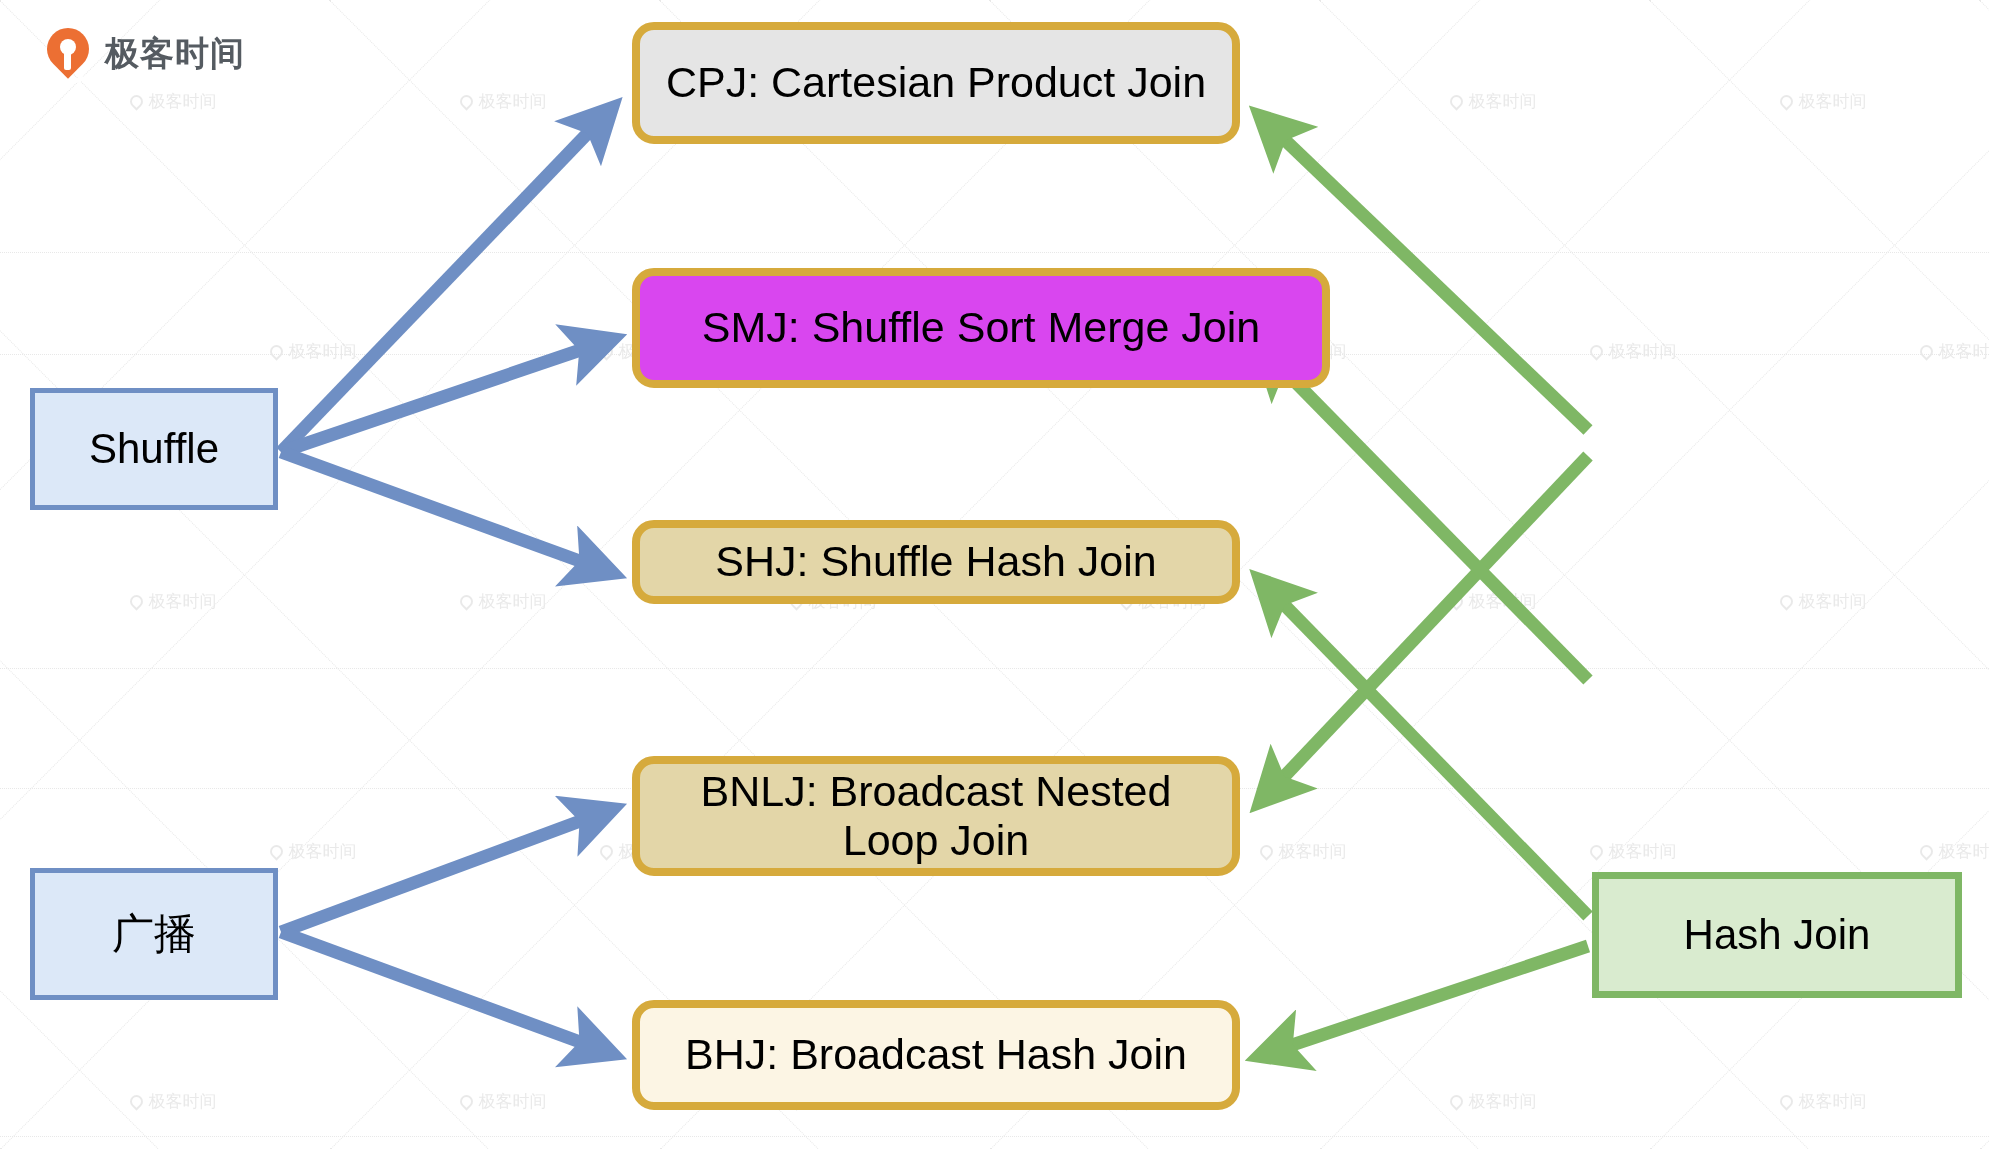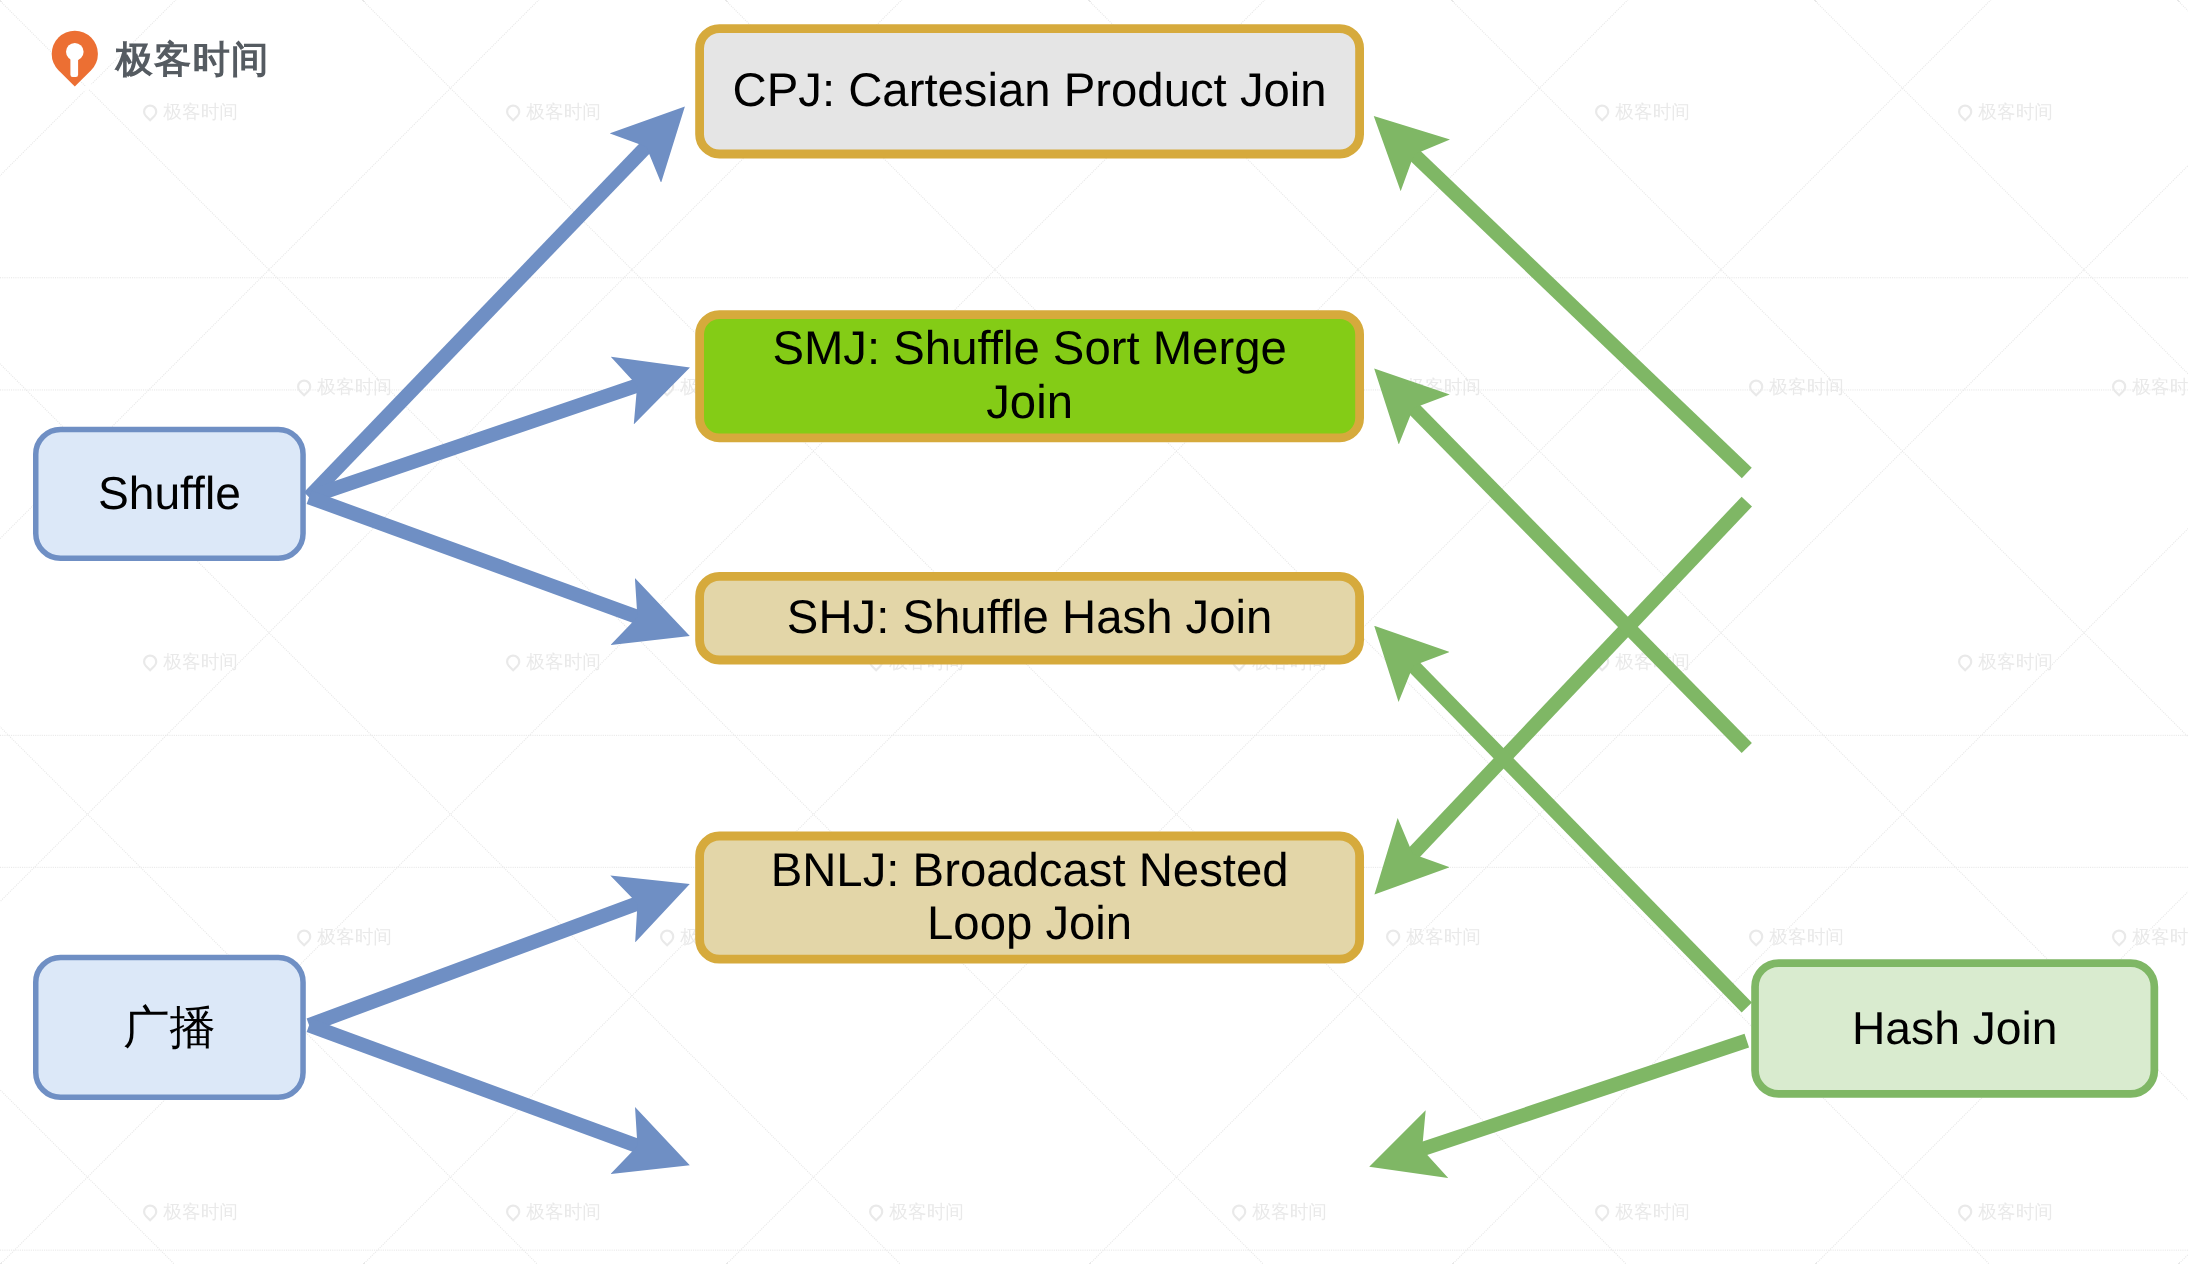--- a/index.html
+++ b/index.html
@@ -113,21 +113,20 @@
   .node {
     position: absolute;
     box-sizing: border-box;
     display: flex;
     align-items: center;
     justify-content: center;
     text-align: center;
     color: #000000;
     line-height: 1.15;
     z-index: 4;
-    border-radius: 25px;
   }
   .node-src {
     border: 5px solid #6f8fc4;
     background: #dce8f8;
     font-size: 42px;
   }
   .node-mid {
     border: 8px solid #d6aa3c;
     border-radius: 22px;
     font-size: 43px;
@@ -337,32 +336,35 @@
   </div>
 
   <div class="node node-src" style="left:30px; top:868px; width:248px; height:132px;">
     <span>广播</span>
   </div>
 
   <div class="node node-mid" style="left:632px; top:22px; width:608px; height:122px; background:#e5e5e5;">
     <span>CPJ: Cartesian Product Join</span>
   </div>
 
-  <div class="node node-mid" style="left:632px; top:268px; width:608px; height:120px; background:#84cc16;margin-top:14px;">
+  <div class="node node-mid" style="left:632px; top:268px; width:698px; height:120px; background:#d946ef;">
     <span>SMJ: Shuffle Sort Merge Join</span>
   </div>
 
   <div class="node node-mid" style="left:632px; top:520px; width:608px; height:84px; background:#e3d6a8;">
     <span>SHJ: Shuffle Hash Join</span>
   </div>
 
   <div class="node node-mid" style="left:632px; top:756px; width:608px; height:120px; background:#e3d6a8;">
     <span>BNLJ: Broadcast Nested Loop Join</span>
   </div>
 
+  <div class="node node-mid" style="left:632px; top:1000px; width:608px; height:110px; background:#fcf5e4;">
+    <span>BHJ: Broadcast Hash Join</span>
+  </div>
 
 
 
   <div class="node node-right" style="left:1592px; top:872px; width:370px; height:126px;">
     <span>Hash Join</span>
   </div>
 
 </div>
 
 </body></html>

